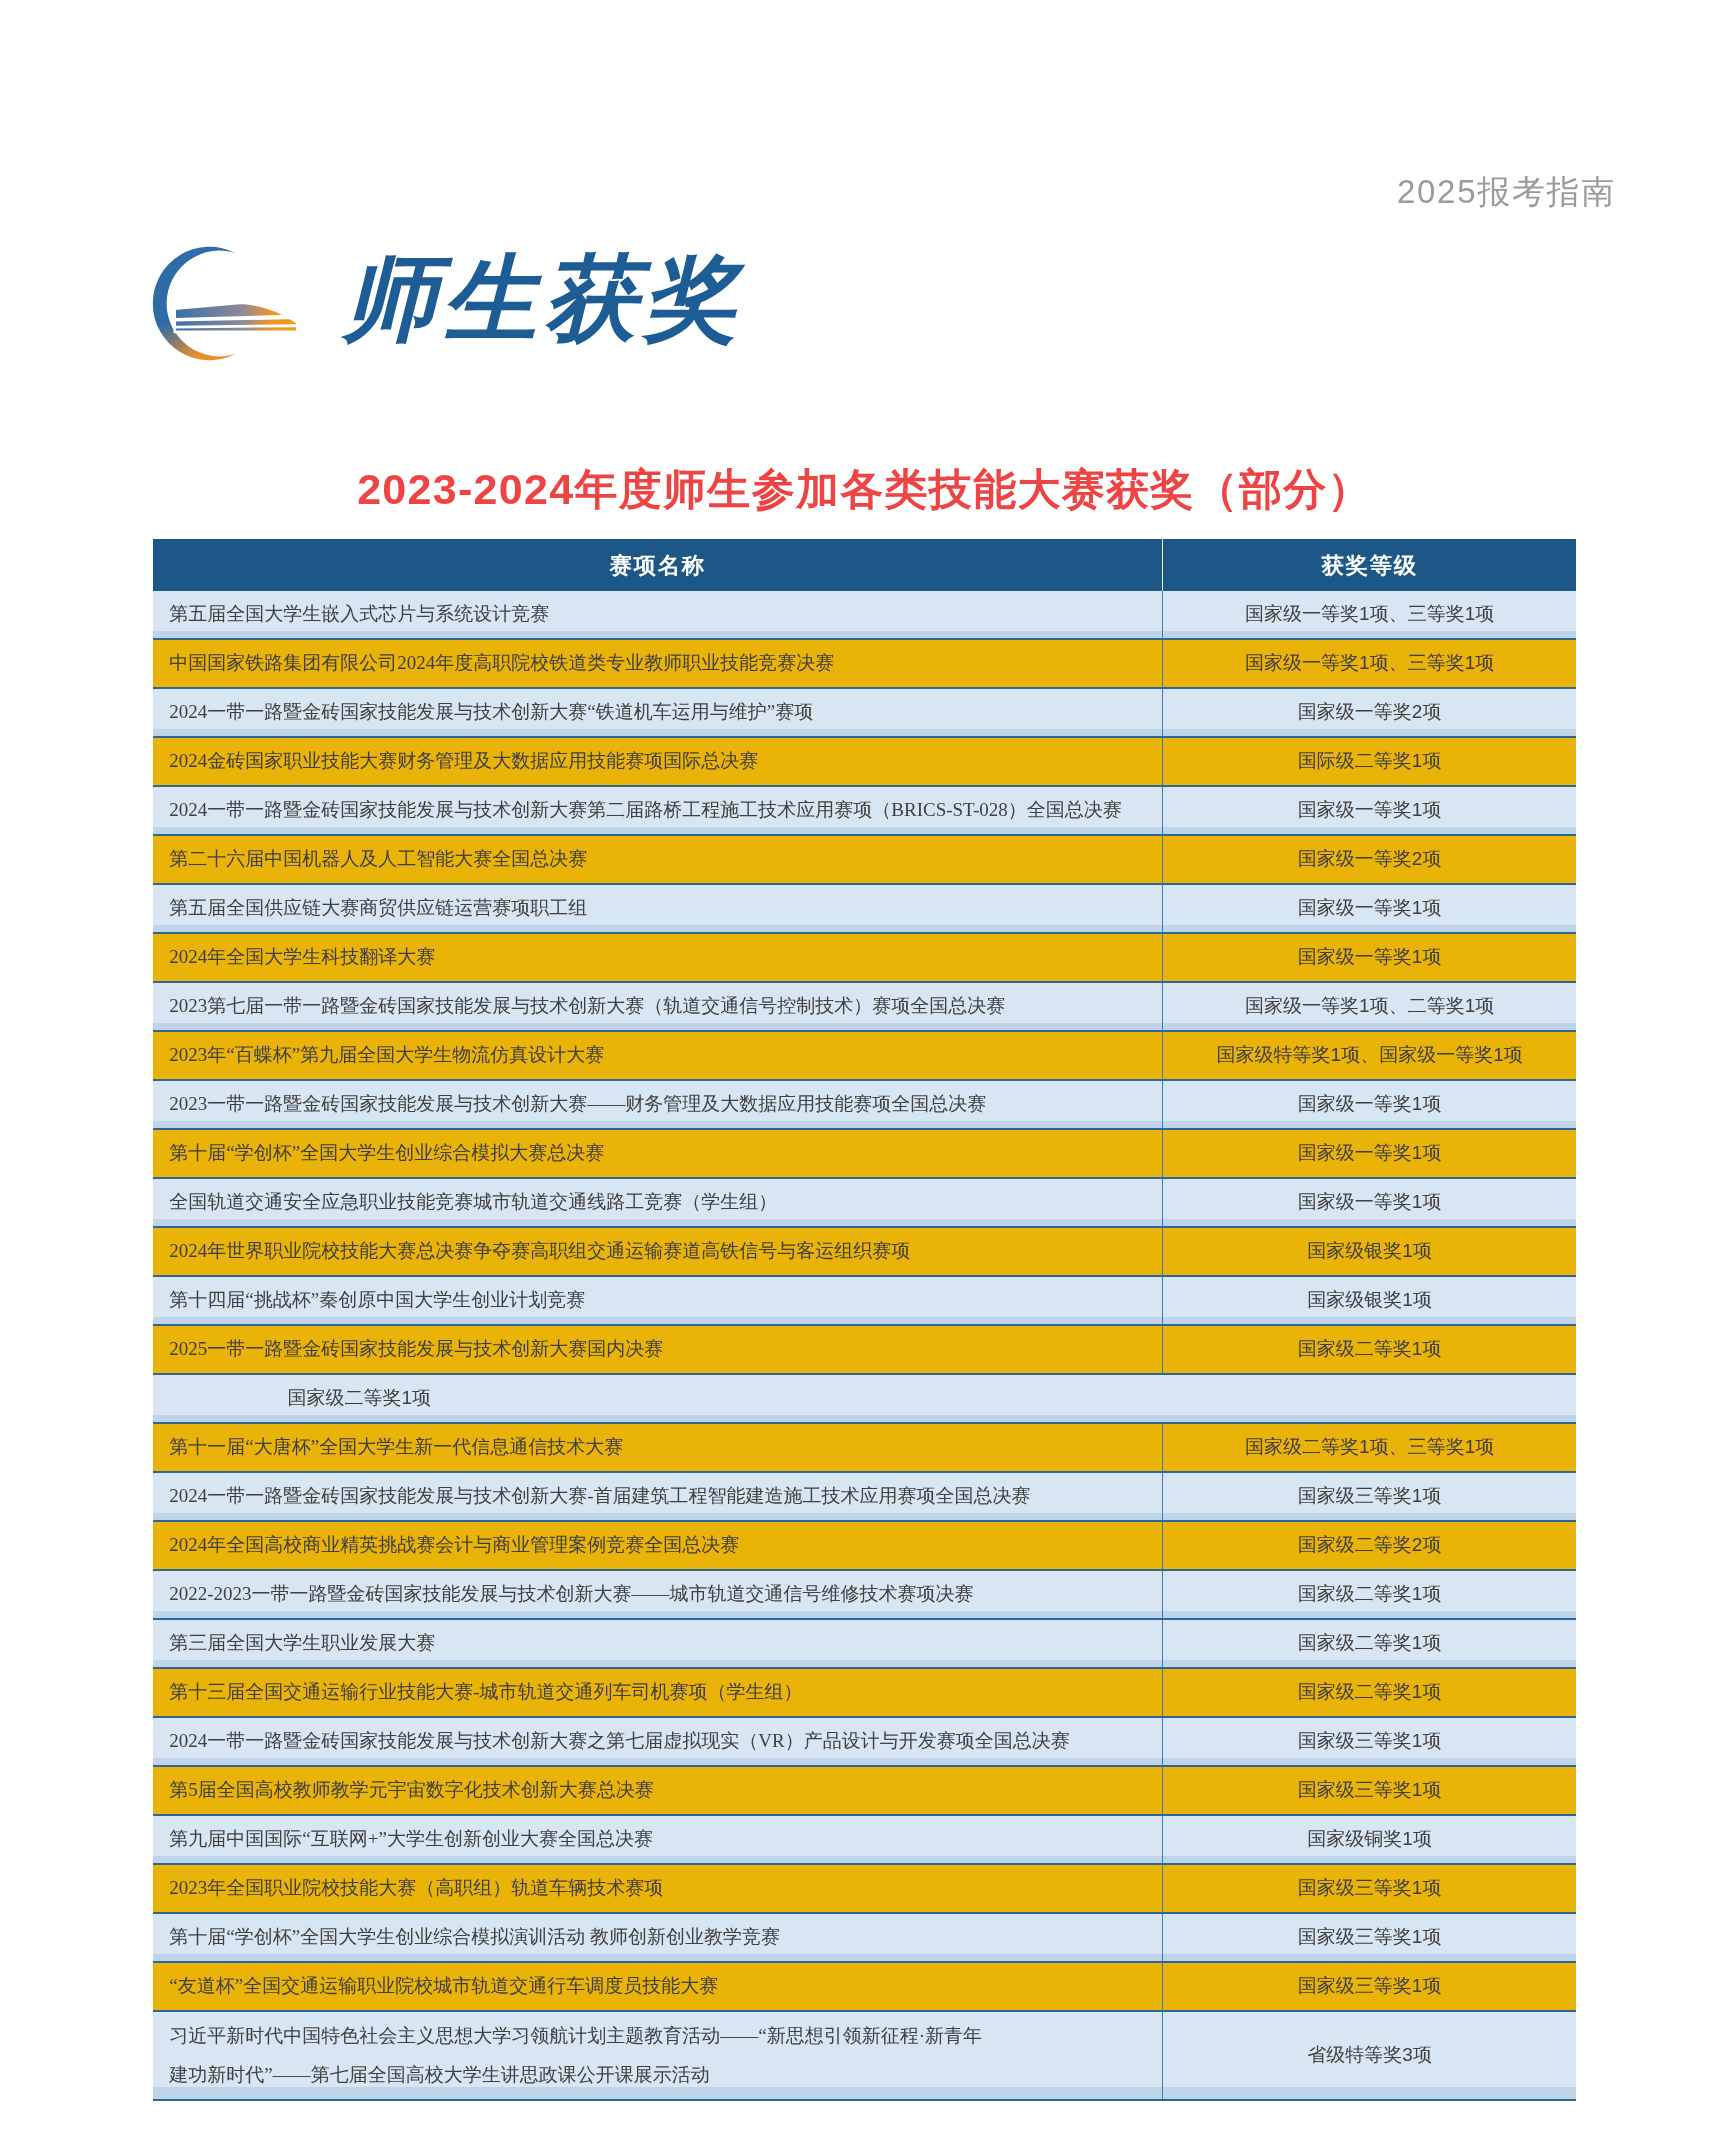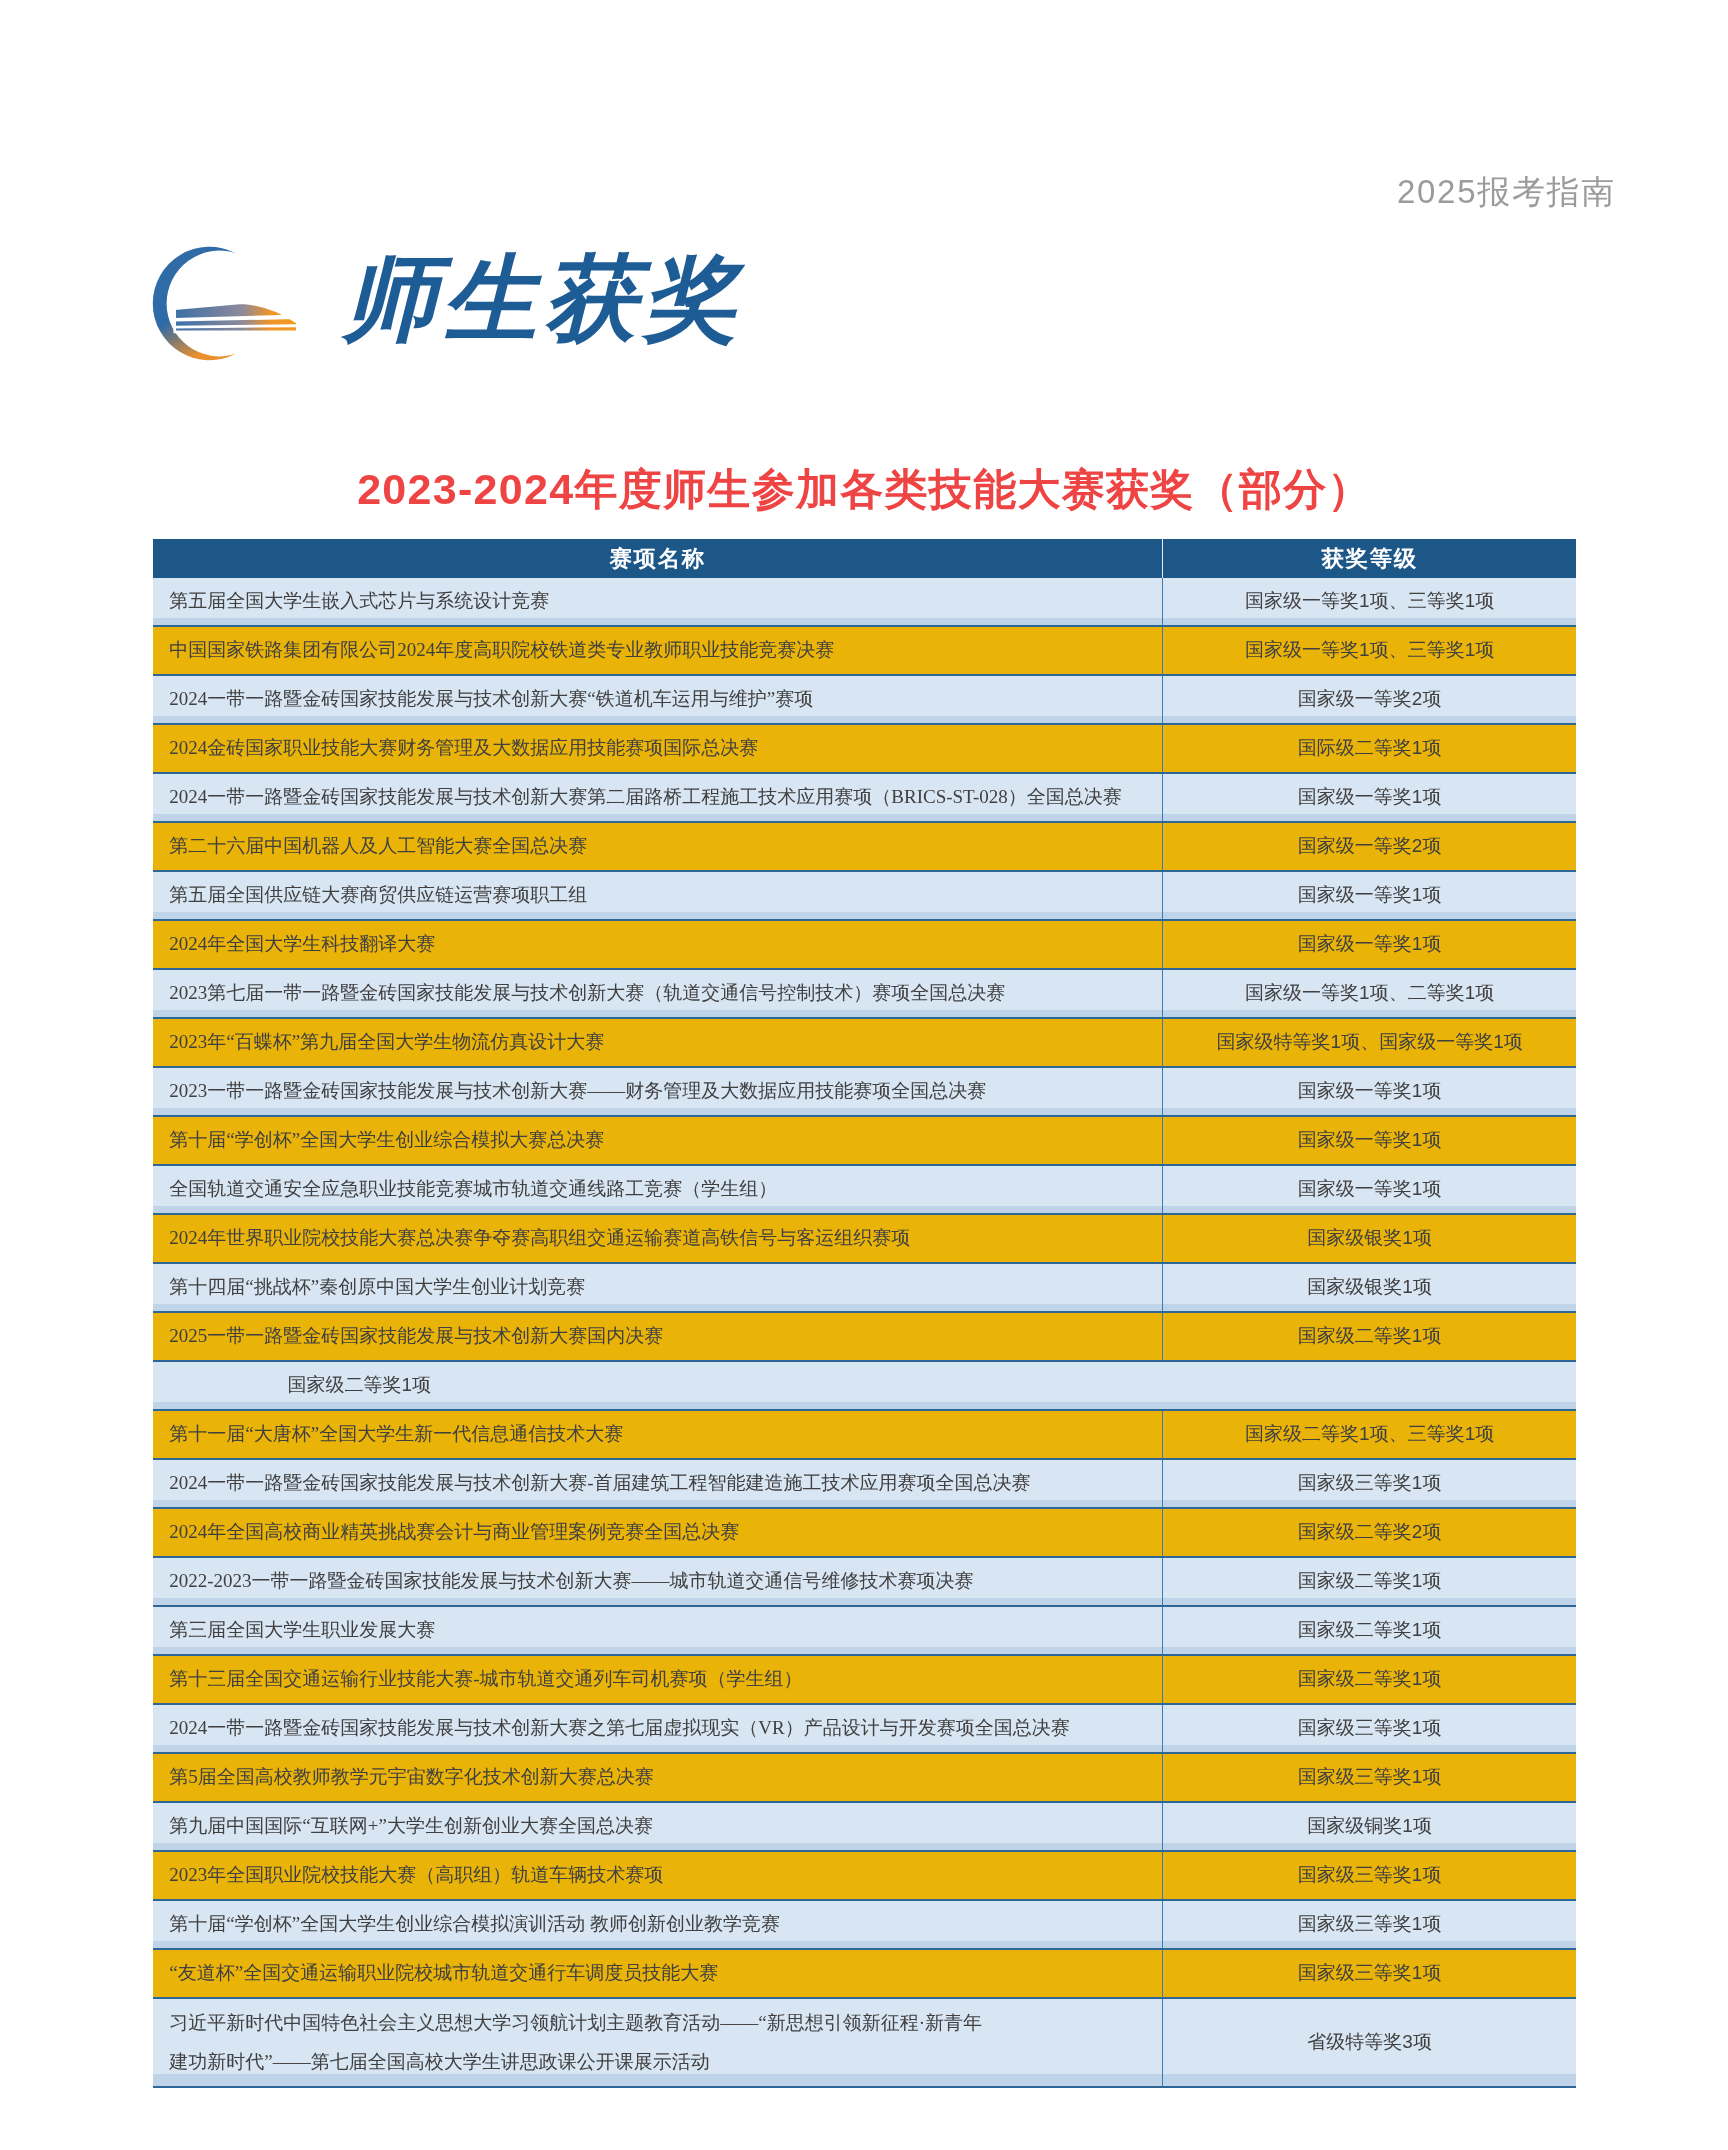--- a/index.html
+++ b/index.html
@@ -25,21 +25,21 @@
   }
 
   
   .table-title{
     position:absolute;left:153px;top:461px;width:1423px;
     text-align:center;font-size:43px;font-weight:bold;color:#ef4444;letter-spacing:1.3px;white-space:nowrap;
   }
 
   
   .awards-table{position:absolute;left:153px;top:539px;width:1423px;}
-  .thead{display:flex;height:39px;background:#1d5787;}
+  .thead{display:flex;height:52px;background:#1d5787;}
   .th{
     color:#ffffff;font-weight:bold;font-size:22.4px;letter-spacing:1.7px;
     display:flex;align-items:center;justify-content:center;box-sizing:border-box;
   }
   .th.name{width:71%;border-right:1.7px solid #e6edf5;}
   .th.award{width:29%;}
 
   .trow{
     display:flex;min-height:49px;background:#eab308;
     border-bottom:2.2px solid #2e6697;box-sizing:border-box;

